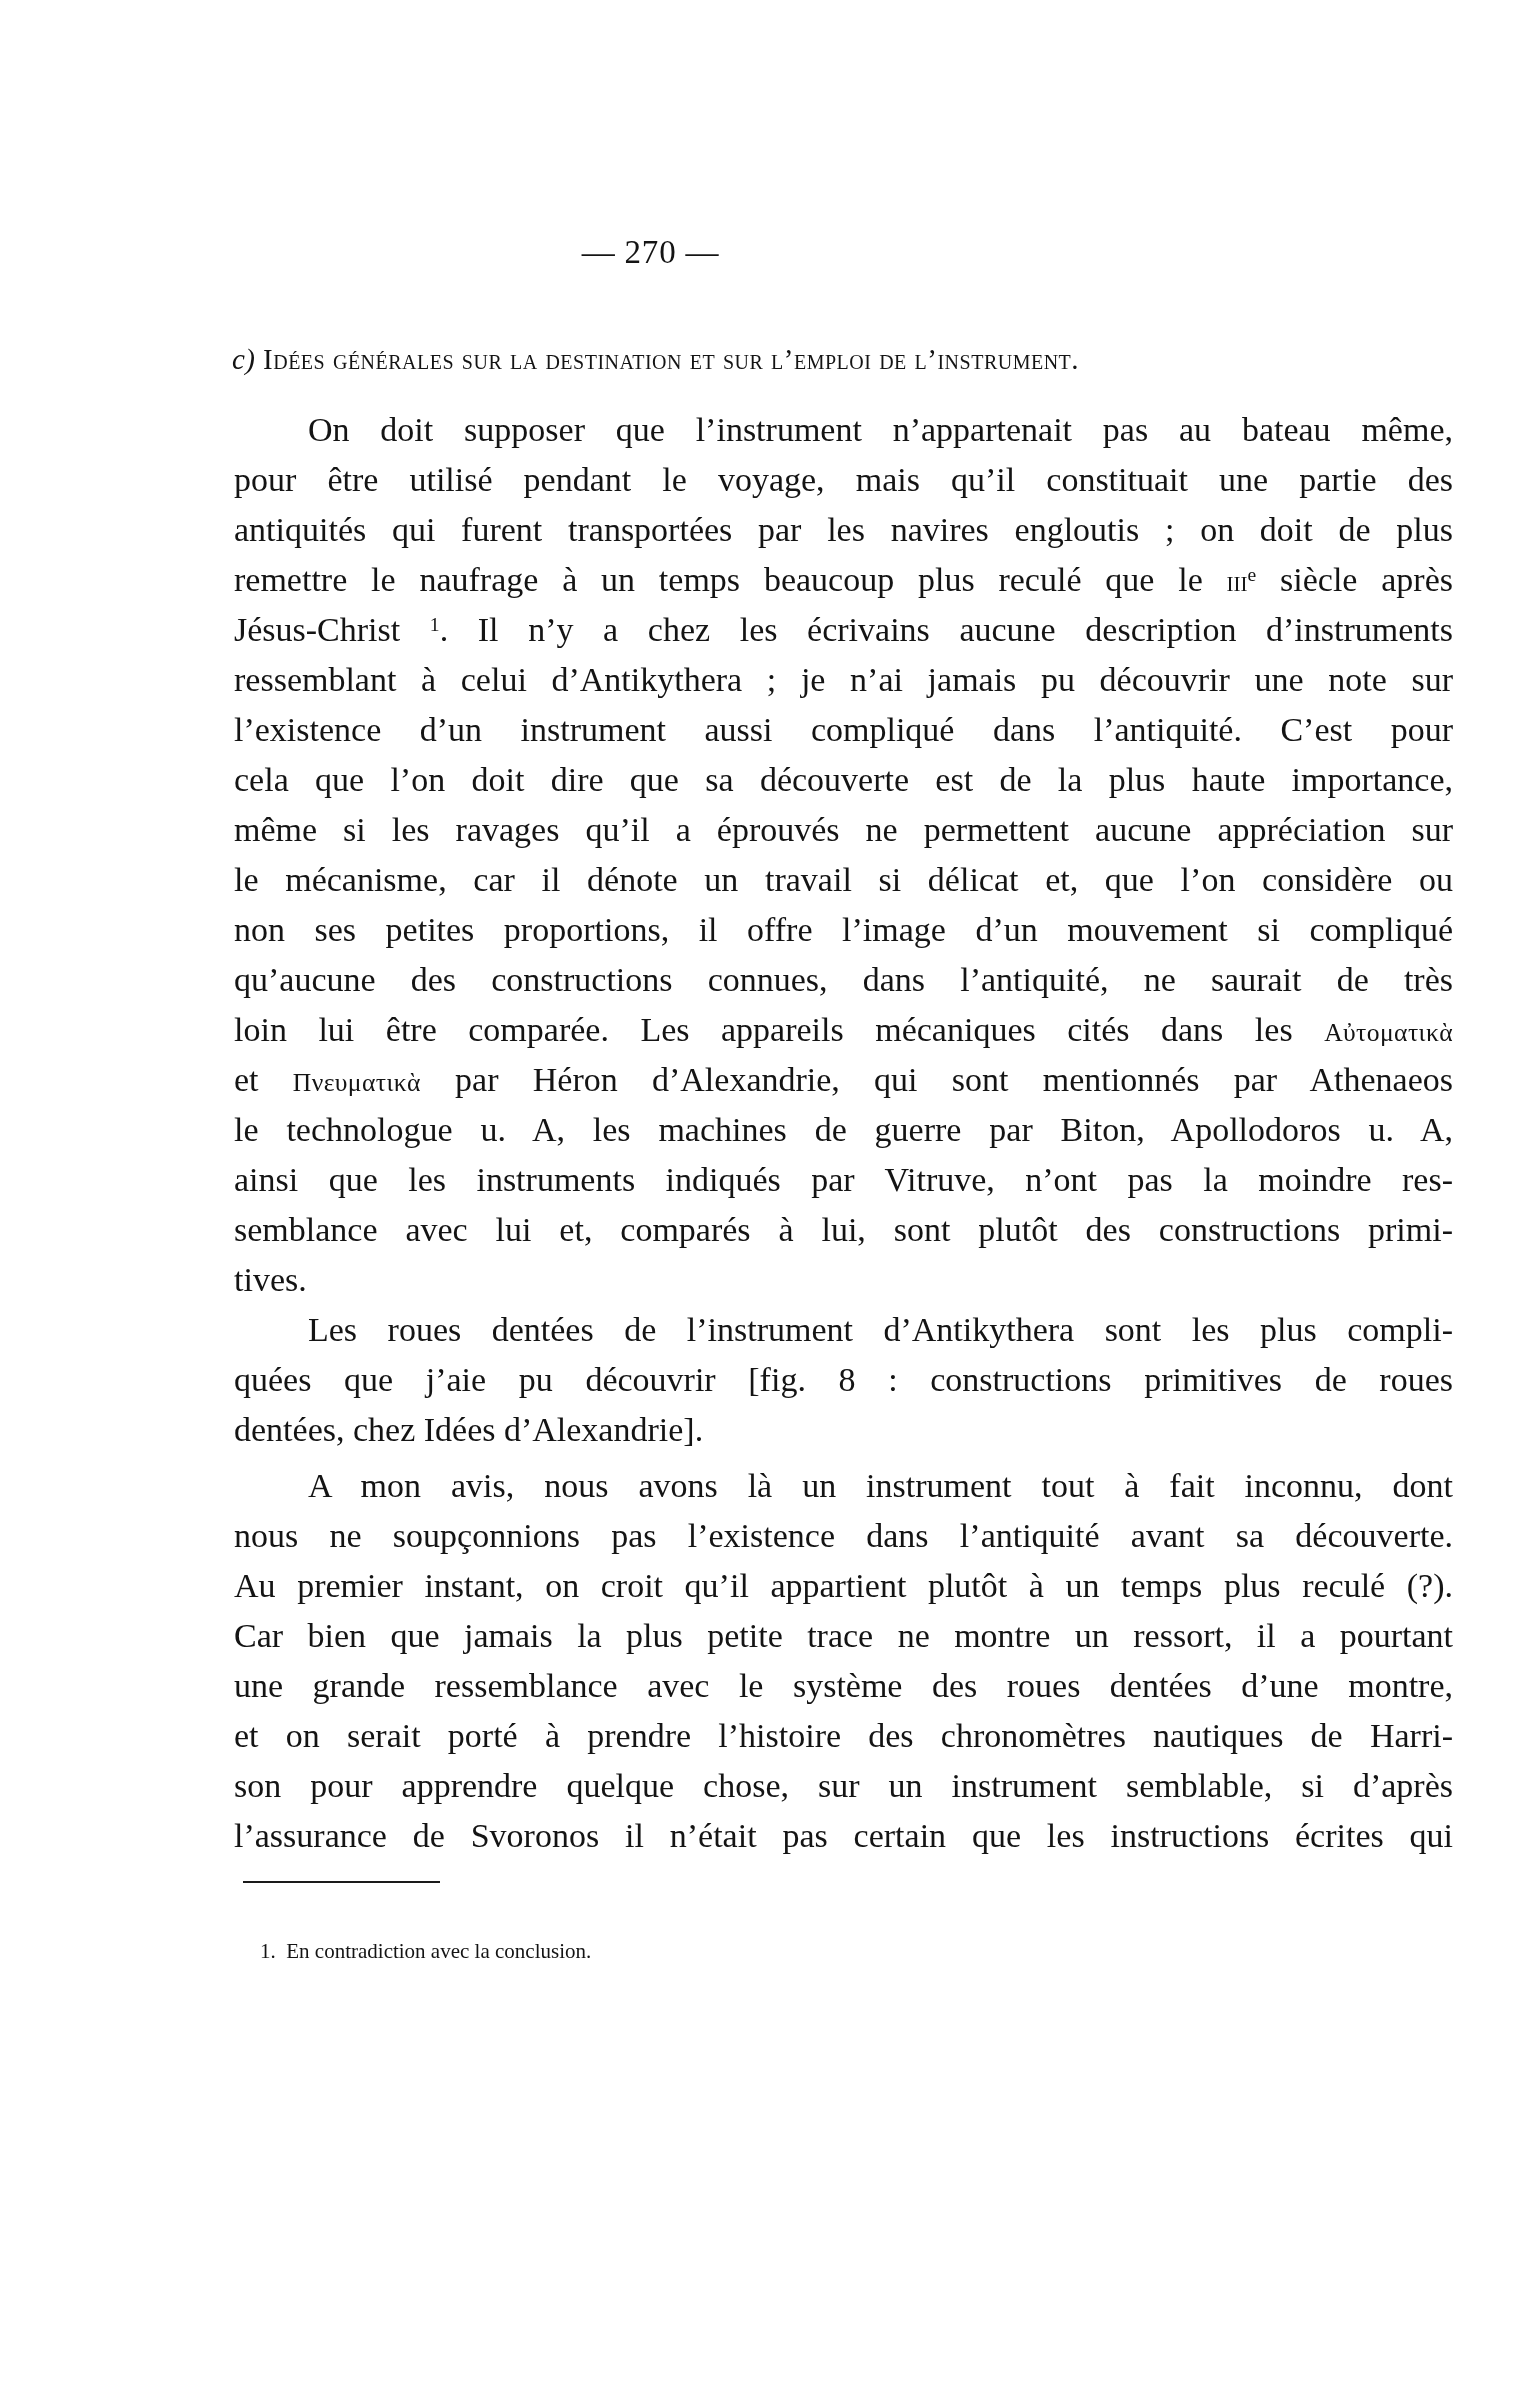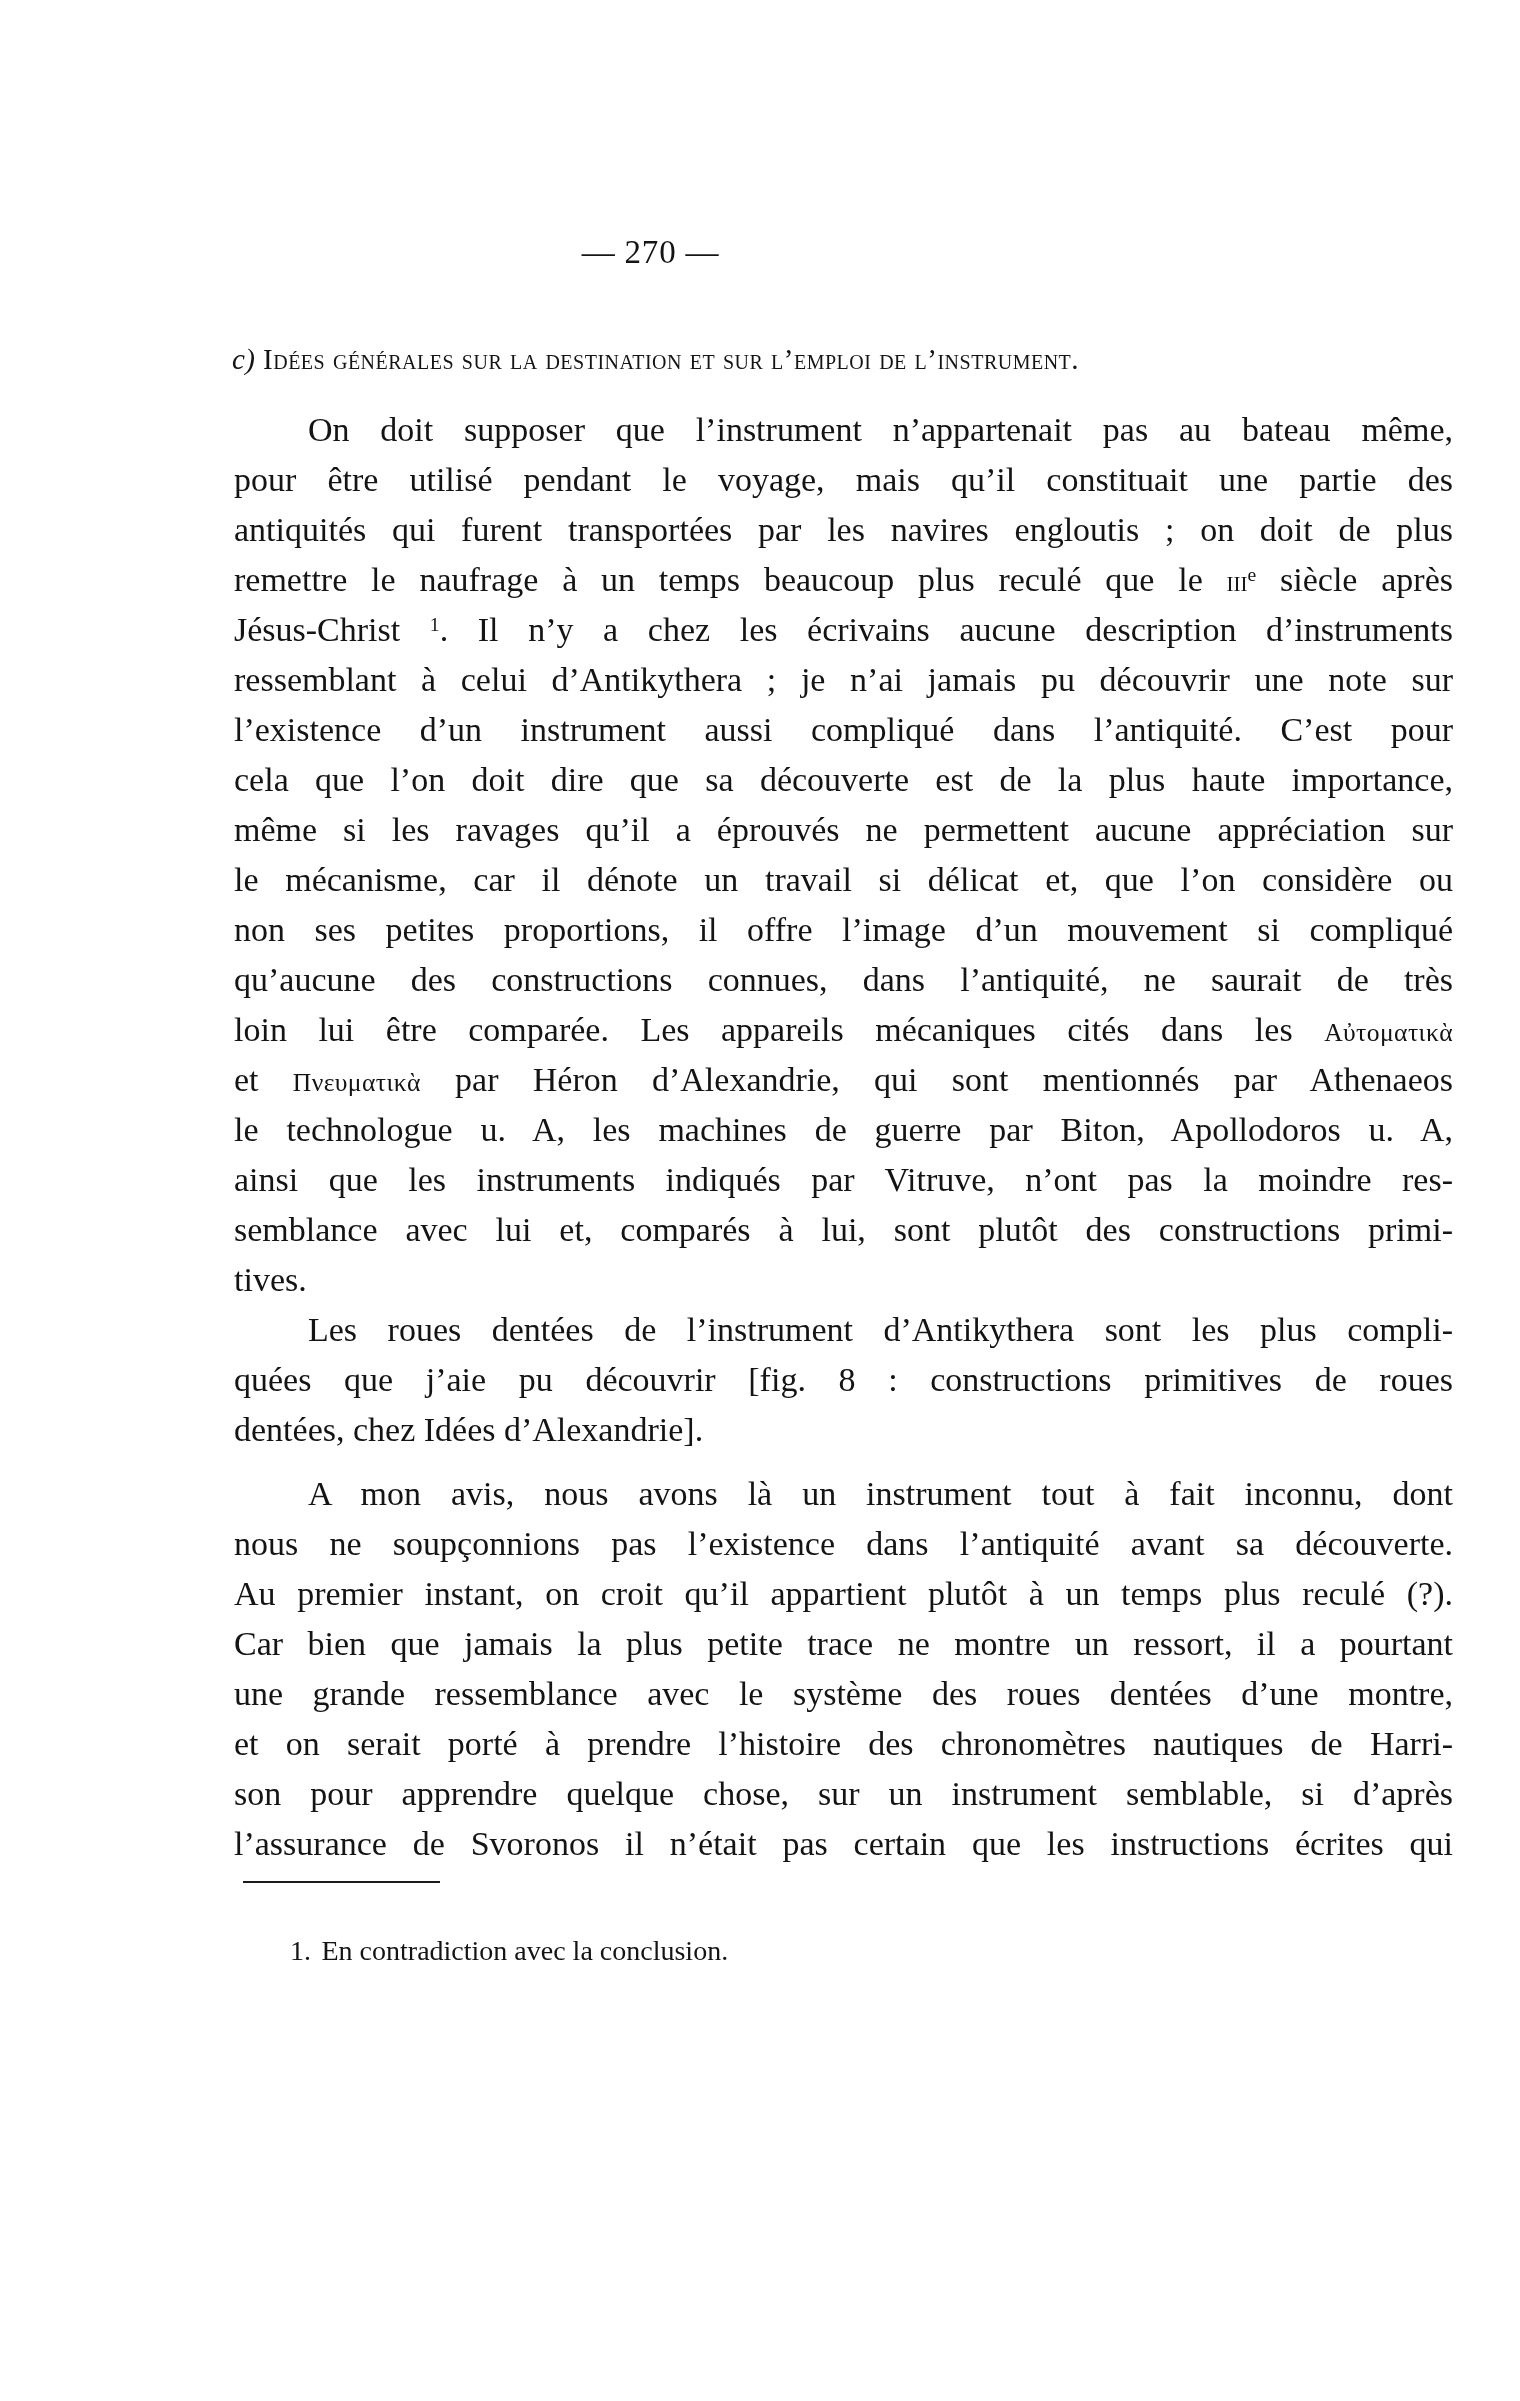--- a/index.html
+++ b/index.html
@@ -58,21 +58,21 @@
       text-align: justify;
       text-align-last: justify;
     }
     .line.indent {
       padding-left: 74px;
     }
     .line.last {
       text-align-last: left;
     }
     .line.gap {
-      margin-top: 14px;
+      margin-top: 6px;
     }
     .smallcaps {
       font-variant: small-caps;
       font-size: 30px;
     }
     .sup {
       font-size: 19.6px;
       vertical-align: 10.5px;
       line-height: 0;
     }
@@ -84,22 +84,22 @@
       position: absolute;
       top: 1881px;
       left: 243px;
       width: 197px;
       height: 2.3px;
       background: #1a1a1a;
     }
     .footnote {
       position: absolute;
       top: 1932px;
-      left: 290px;
-      font-size: 28px;
+      left: 260px;
+      font-size: 21px;
       line-height: 38px;
       white-space: nowrap;
     }
     .footnote .num {
       margin-right: 10.5px;
     }
   </style>
 </head>
 <body>
 

